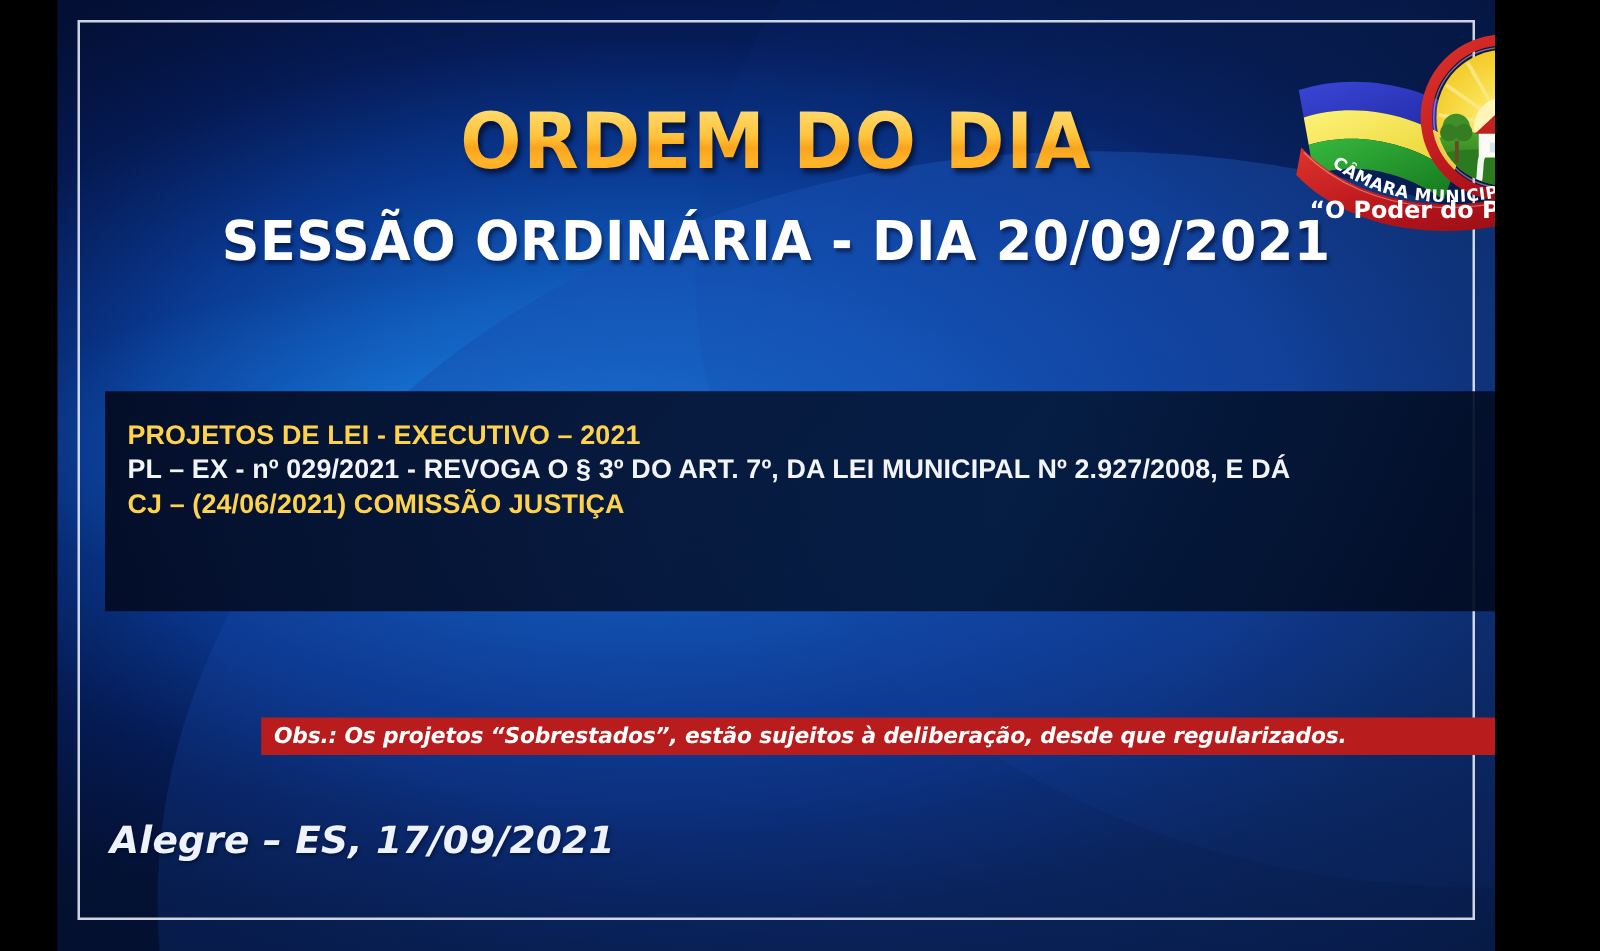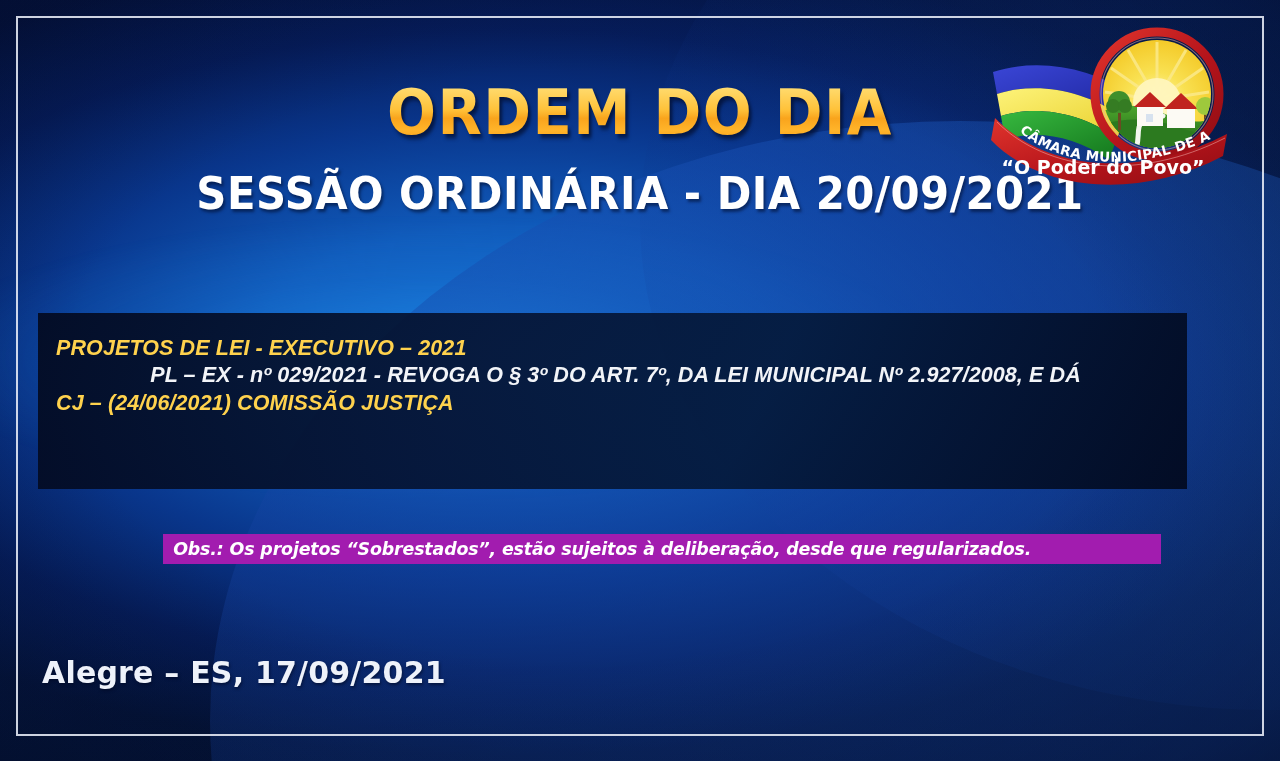--- a/index.html
+++ b/index.html
@@ -6,23 +6,24 @@
   html,body{ background:#000; }
   body{
     width:1280px; height:761px;
     font-family:"Liberation Sans", sans-serif;
     overflow:hidden;
   }
 
   
   .slide{
     position:relative;
-    width:1280px; height:761px;
+    width:1150px; height:761px;
     background:#03103a;
     overflow:hidden;
+    margin-left:46px;
   }
 
   
   .bg-base{
     position:absolute; inset:0;
     background:
       radial-gradient(ellipse 78% 62% at 40% 46%,
         rgba(22,120,220,0.97) 0%,
         rgba(17,96,196,0.92) 26%,
         rgba(10,62,158,0.80) 48%,
@@ -117,35 +118,34 @@
       rgba(3,10,32,0.93) 0%,
       rgba(5,18,48,0.90) 38%,
       rgba(4,24,56,0.90) 62%,
       rgba(2,10,32,0.94) 100%);
   }
   .agenda-text{
     position:absolute;
     left:18px; top:22px; right:12px;
     font-family:"Liberation Sans", sans-serif;
     font-size:21.5px;
-    font-style:italic;
     font-weight:bold;
     line-height:1.27;
     letter-spacing:0.1px;
   }
   .agenda-line{ display:block; }
   .ln-gold{ color:#ffd24d; }
-  .ln-white{ color:#f2f4f8;text-align:center; }
+  .ln-white{ color:#f2f4f8; }
 
   
   .obs-banner{
     position:absolute;
-    left:163px; top:534px;
+    left:163px; top:574px;
     width:998px; height:30px;
-    background:#a21caf;
+    background:#b91c1c;
     display:flex;
     align-items:center;
     padding-left:8px;
   }
   .obs-text{
     font-family:"DejaVu Sans", sans-serif;
     font-size:17.5px;
     font-weight:bold;
     font-style:italic;
     color:#ffffff;
@@ -154,20 +154,21 @@
     transform:scaleX(0.995);
   }
 
   
   .footer{
     position:absolute;
     left:42px; top:655px;
     font-family:"DejaVu Sans", sans-serif;
     font-size:30px;
     font-weight:bold;
+    font-style:italic;
     color:#eef2fa;
     letter-spacing:0.2px;
     text-shadow:1px 2px 3px rgba(2,10,36,0.6);
   }
 </style>
 </head>
 <body>
 
 <div class="slide">
 

